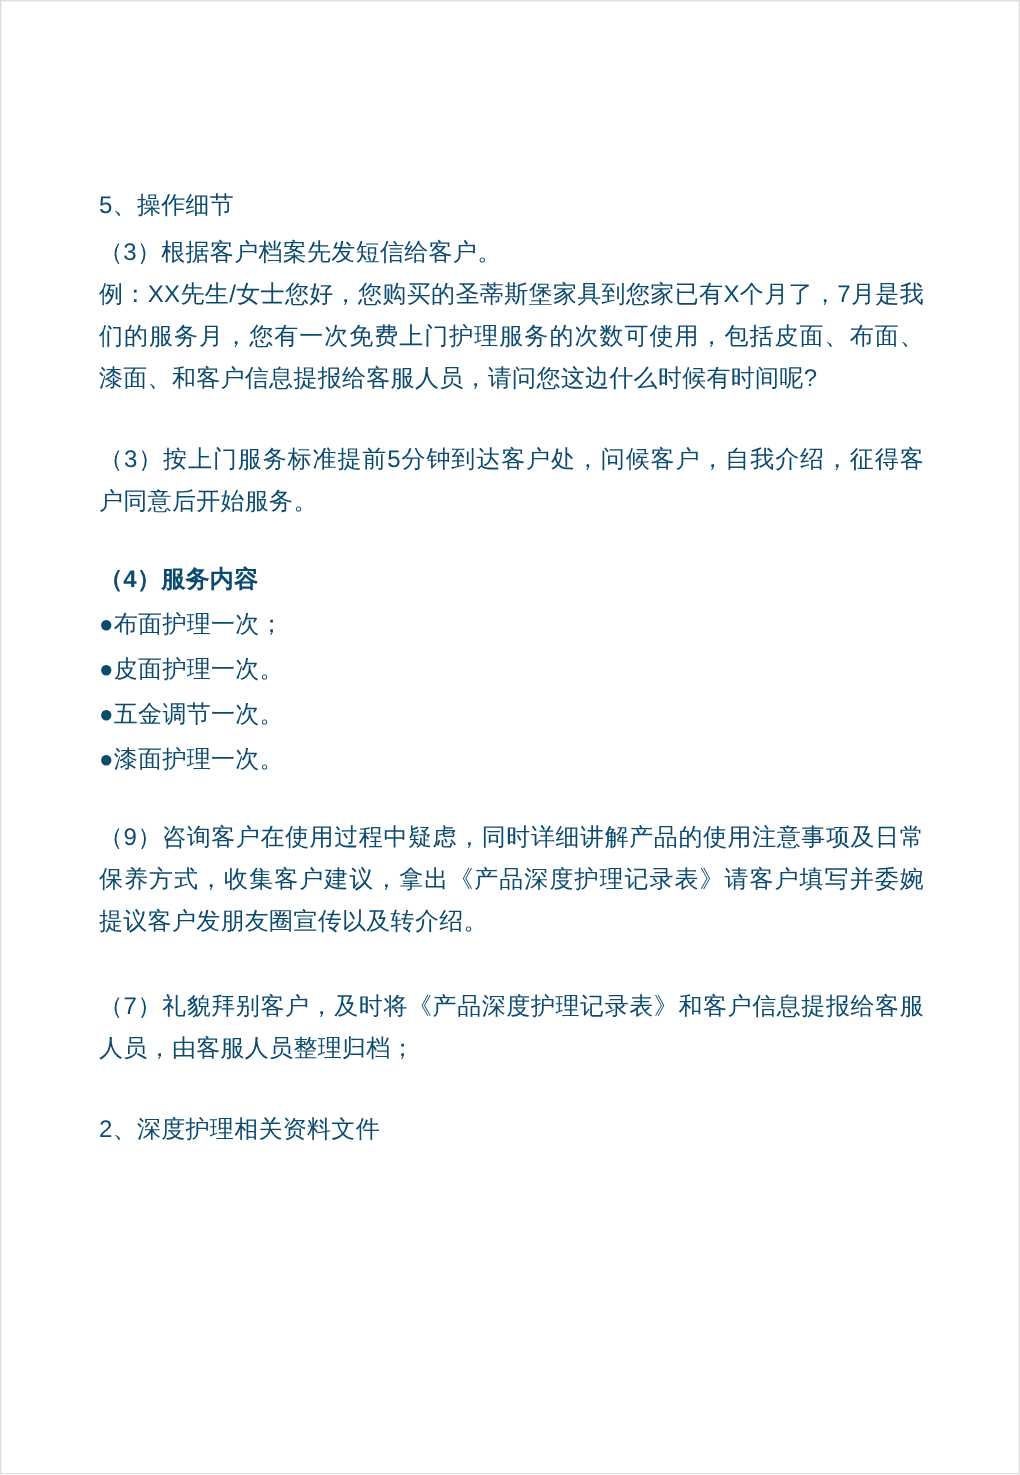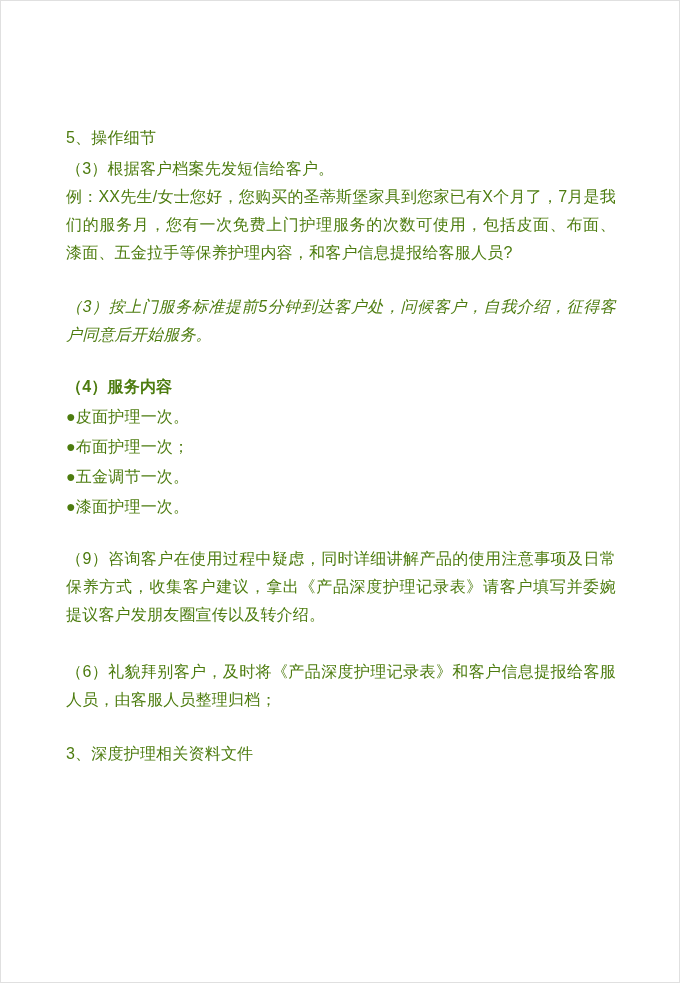--- a/index.html
+++ b/index.html
@@ -9,38 +9,38 @@
   }
   .page {
     position: relative;
     width: 680px;
     height: 983px;
     box-sizing: border-box;
     background: #ffffff;
     border: 1px solid #e0e0e0;
     overflow: hidden;
     font-family: "Liberation Sans", sans-serif;
-    color: #4d7c0f;
+    color: #0c4a6e;
   }
   .content {
     padding: 123px 63px 0 65px;
   }
   .content p {
     margin: 0;
     font-size: 16px;
     line-height: 28px;
     text-align: justify;
     letter-spacing: 0.2px;
   }
   .content p.heading {
     text-align: left;
   }
   .sub-after-heading { margin-top: 3px !important; }
   .gap-step2 { margin-top: 30px !important; }
-  .gap-step3 { margin-top: 26px !important; font-style: italic; }
+  .gap-step3 { margin-top: 26px !important; }
   .gap-step4 { margin-top: 24px !important; font-weight: bold; }
   .gap-step5 { margin-top: 23px !important; }
   .gap-step6 { margin-top: 29px !important; }
   .gap-sec6  { margin-top: 26px !important; }
   ul.bullets {
     margin: 1px 0 0 0;
     padding: 0;
     list-style: none;
   }
   ul.bullets li {
@@ -53,34 +53,34 @@
 </head>
 <body>
 
 <div class="page">
   <div class="content">
 
     <p class="heading">5、操作细节</p>
 
     <p class="sub-after-heading">（3）根据客户档案先发短信给客户。</p>
 
-    <p>例：XX先生/女士您好，您购买的圣蒂斯堡家具到您家已有X个月了，7月是我们的服务月，您有一次免费上门护理服务的次数可使用，包括皮面、布面、漆面、五金拉手等保养护理内容，和客户信息提报给客服人员?</p>
+    <p>例：XX先生/女士您好，您购买的圣蒂斯堡家具到您家已有X个月了，7月是我们的服务月，您有一次免费上门护理服务的次数可使用，包括皮面、布面、漆面、和客户信息提报给客服人员，请问您这边什么时候有时间呢?</p>
 
 
     <p class="gap-step3">（3）按上门服务标准提前5分钟到达客户处，问候客户，自我介绍，征得客户同意后开始服务。</p>
 
     <p class="gap-step4 heading">（4）服务内容</p>
 
     <ul class="bullets">
+      <li>●布面护理一次；</li>
       <li>●皮面护理一次。</li>
-      <li>●布面护理一次；</li>
       <li>●五金调节一次。</li>
       <li>●漆面护理一次。</li>
     </ul>
 
     <p class="gap-step5">（9）咨询客户在使用过程中疑虑，同时详细讲解产品的使用注意事项及日常保养方式，收集客户建议，拿出《产品深度护理记录表》请客户填写并委婉提议客户发朋友圈宣传以及转介绍。</p>
 
-    <p class="gap-step6">（6）礼貌拜别客户，及时将《产品深度护理记录表》和客户信息提报给客服人员，由客服人员整理归档；</p>
+    <p class="gap-step6">（7）礼貌拜别客户，及时将《产品深度护理记录表》和客户信息提报给客服人员，由客服人员整理归档；</p>
 
-    <p class="gap-sec6 heading">3、深度护理相关资料文件</p>
+    <p class="gap-sec6 heading">2、深度护理相关资料文件</p>
 
   </div>
 </div>
 
 </body></html>

